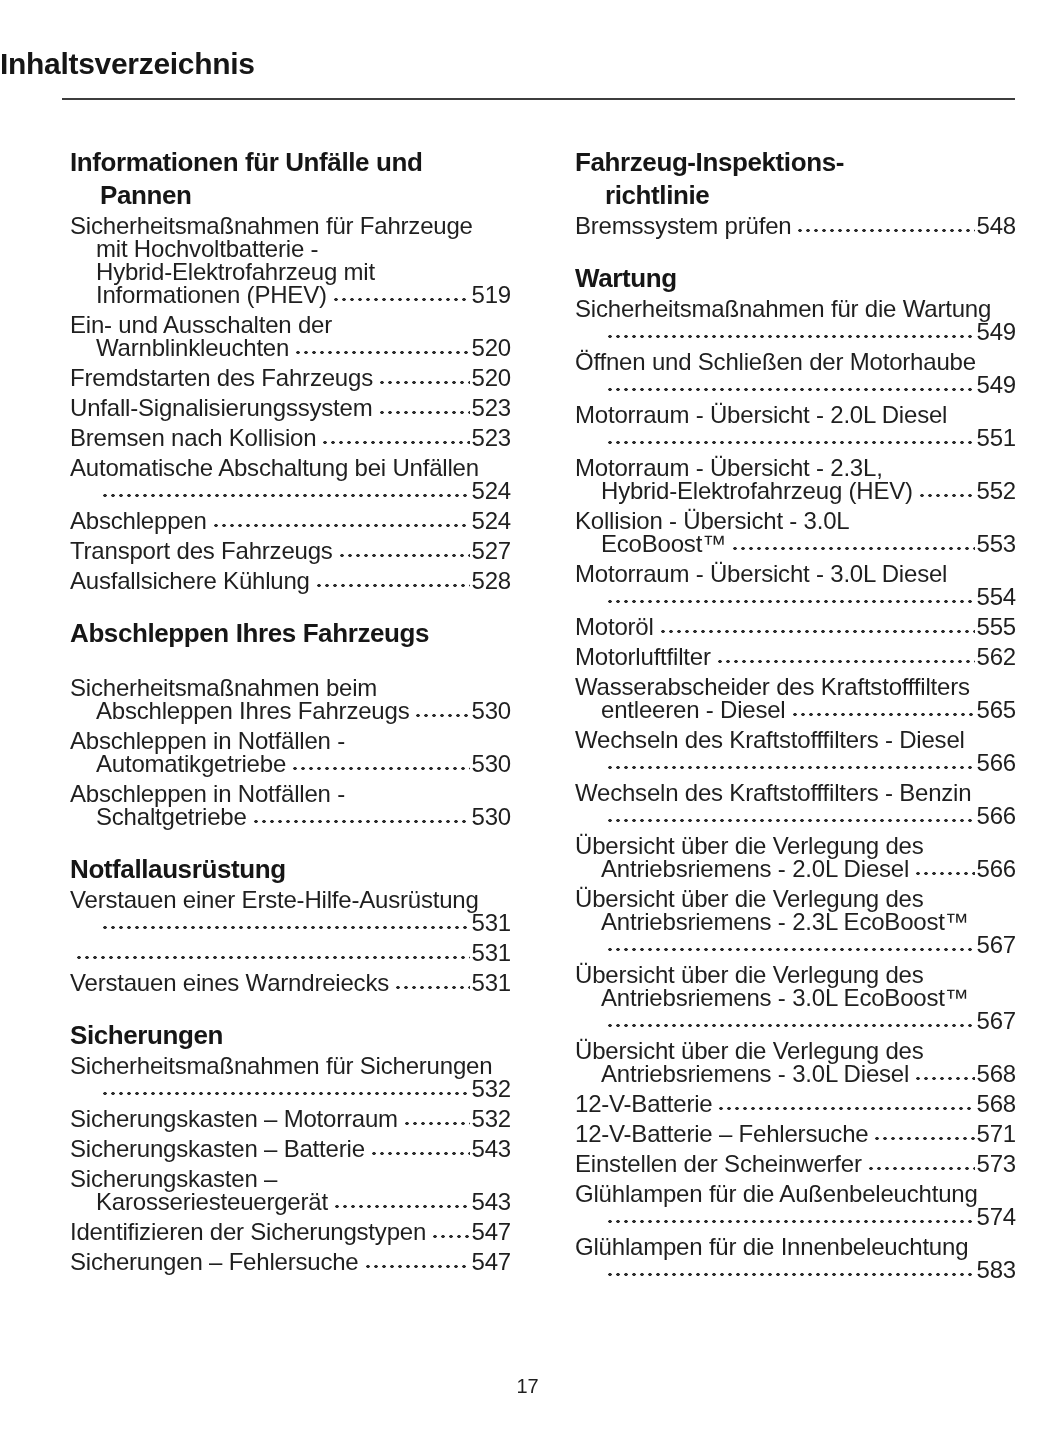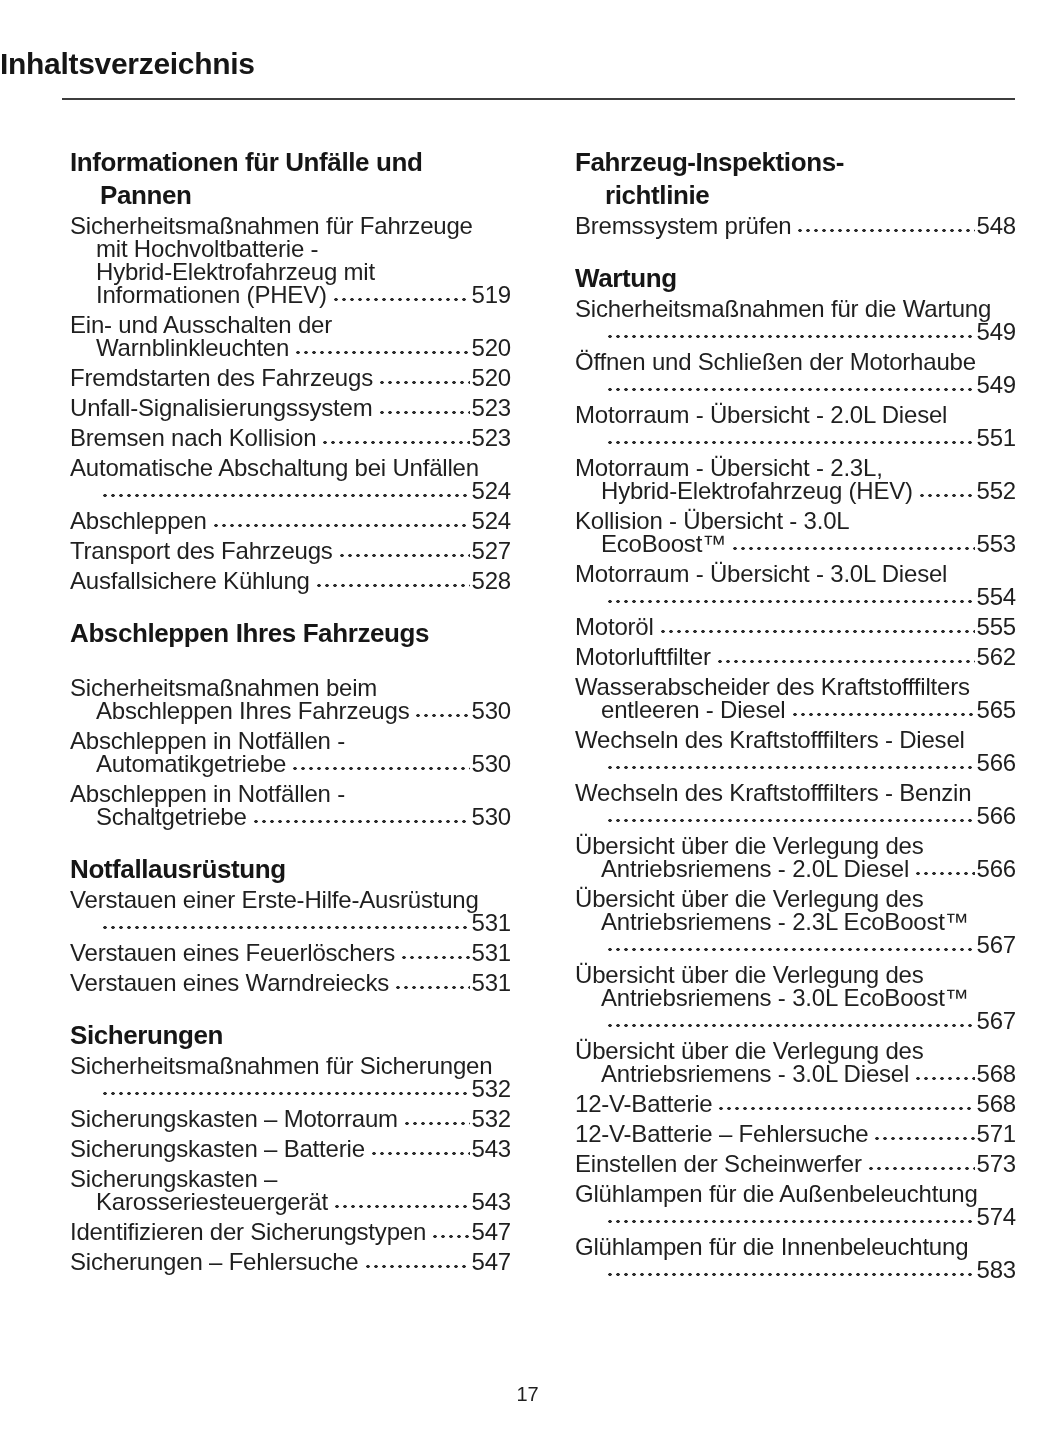--- a/index.html
+++ b/index.html
@@ -69,21 +69,21 @@
     background-image: radial-gradient(circle, var(--dots, #2c2c2c) 1.5px, transparent 1.9px);
     background-size: 8px 5px;
     background-repeat: repeat-x;
     background-position: left bottom 4px;
   }
   .entry-page { flex: 0 0 auto; white-space: nowrap; }
 
   .footer-page-number {
     position: absolute;
     left: 0; right: 0;
-    bottom: 42px;
+    bottom: 50px;
     text-align: center;
     font-size: 20px;
     letter-spacing: -0.2px;
     color: var(--text, #242424);
   }
 </style>
 </head>
 <body>
 
 <div class="page" data-name="manual-toc-page">
@@ -201,21 +201,20 @@
           <div class="toc-entry" data-name="toc-entry">
             <div class="entry-line" data-name="entry-text-line">Verstauen einer Erste-Hilfe-Ausrüstung</div>
             <div class="entry-lastline cont" data-name="entry-leader-row">
               <span class="entry-text" data-name="entry-text-line"></span>
               <span class="leader-dots" data-name="leader-dots"></span>
               <span class="entry-page" data-name="entry-page-number">531</span>
             </div>
           </div>
           <div class="toc-entry" data-name="toc-entry">
             <div class="entry-lastline" data-name="entry-leader-row">
-              <span class="entry-text" data-name="entry-text-line">Verstauen eines Feuerlöschers</span>
               <span class="leader-dots" data-name="leader-dots"></span>
               <span class="entry-page" data-name="entry-page-number">531</span>
             </div>
           </div>
           <div class="toc-entry" data-name="toc-entry">
             <div class="entry-lastline" data-name="entry-leader-row">
               <span class="entry-text" data-name="entry-text-line">Verstauen eines Warndreiecks</span>
               <span class="leader-dots" data-name="leader-dots"></span>
               <span class="entry-page" data-name="entry-page-number">531</span>
             </div>

